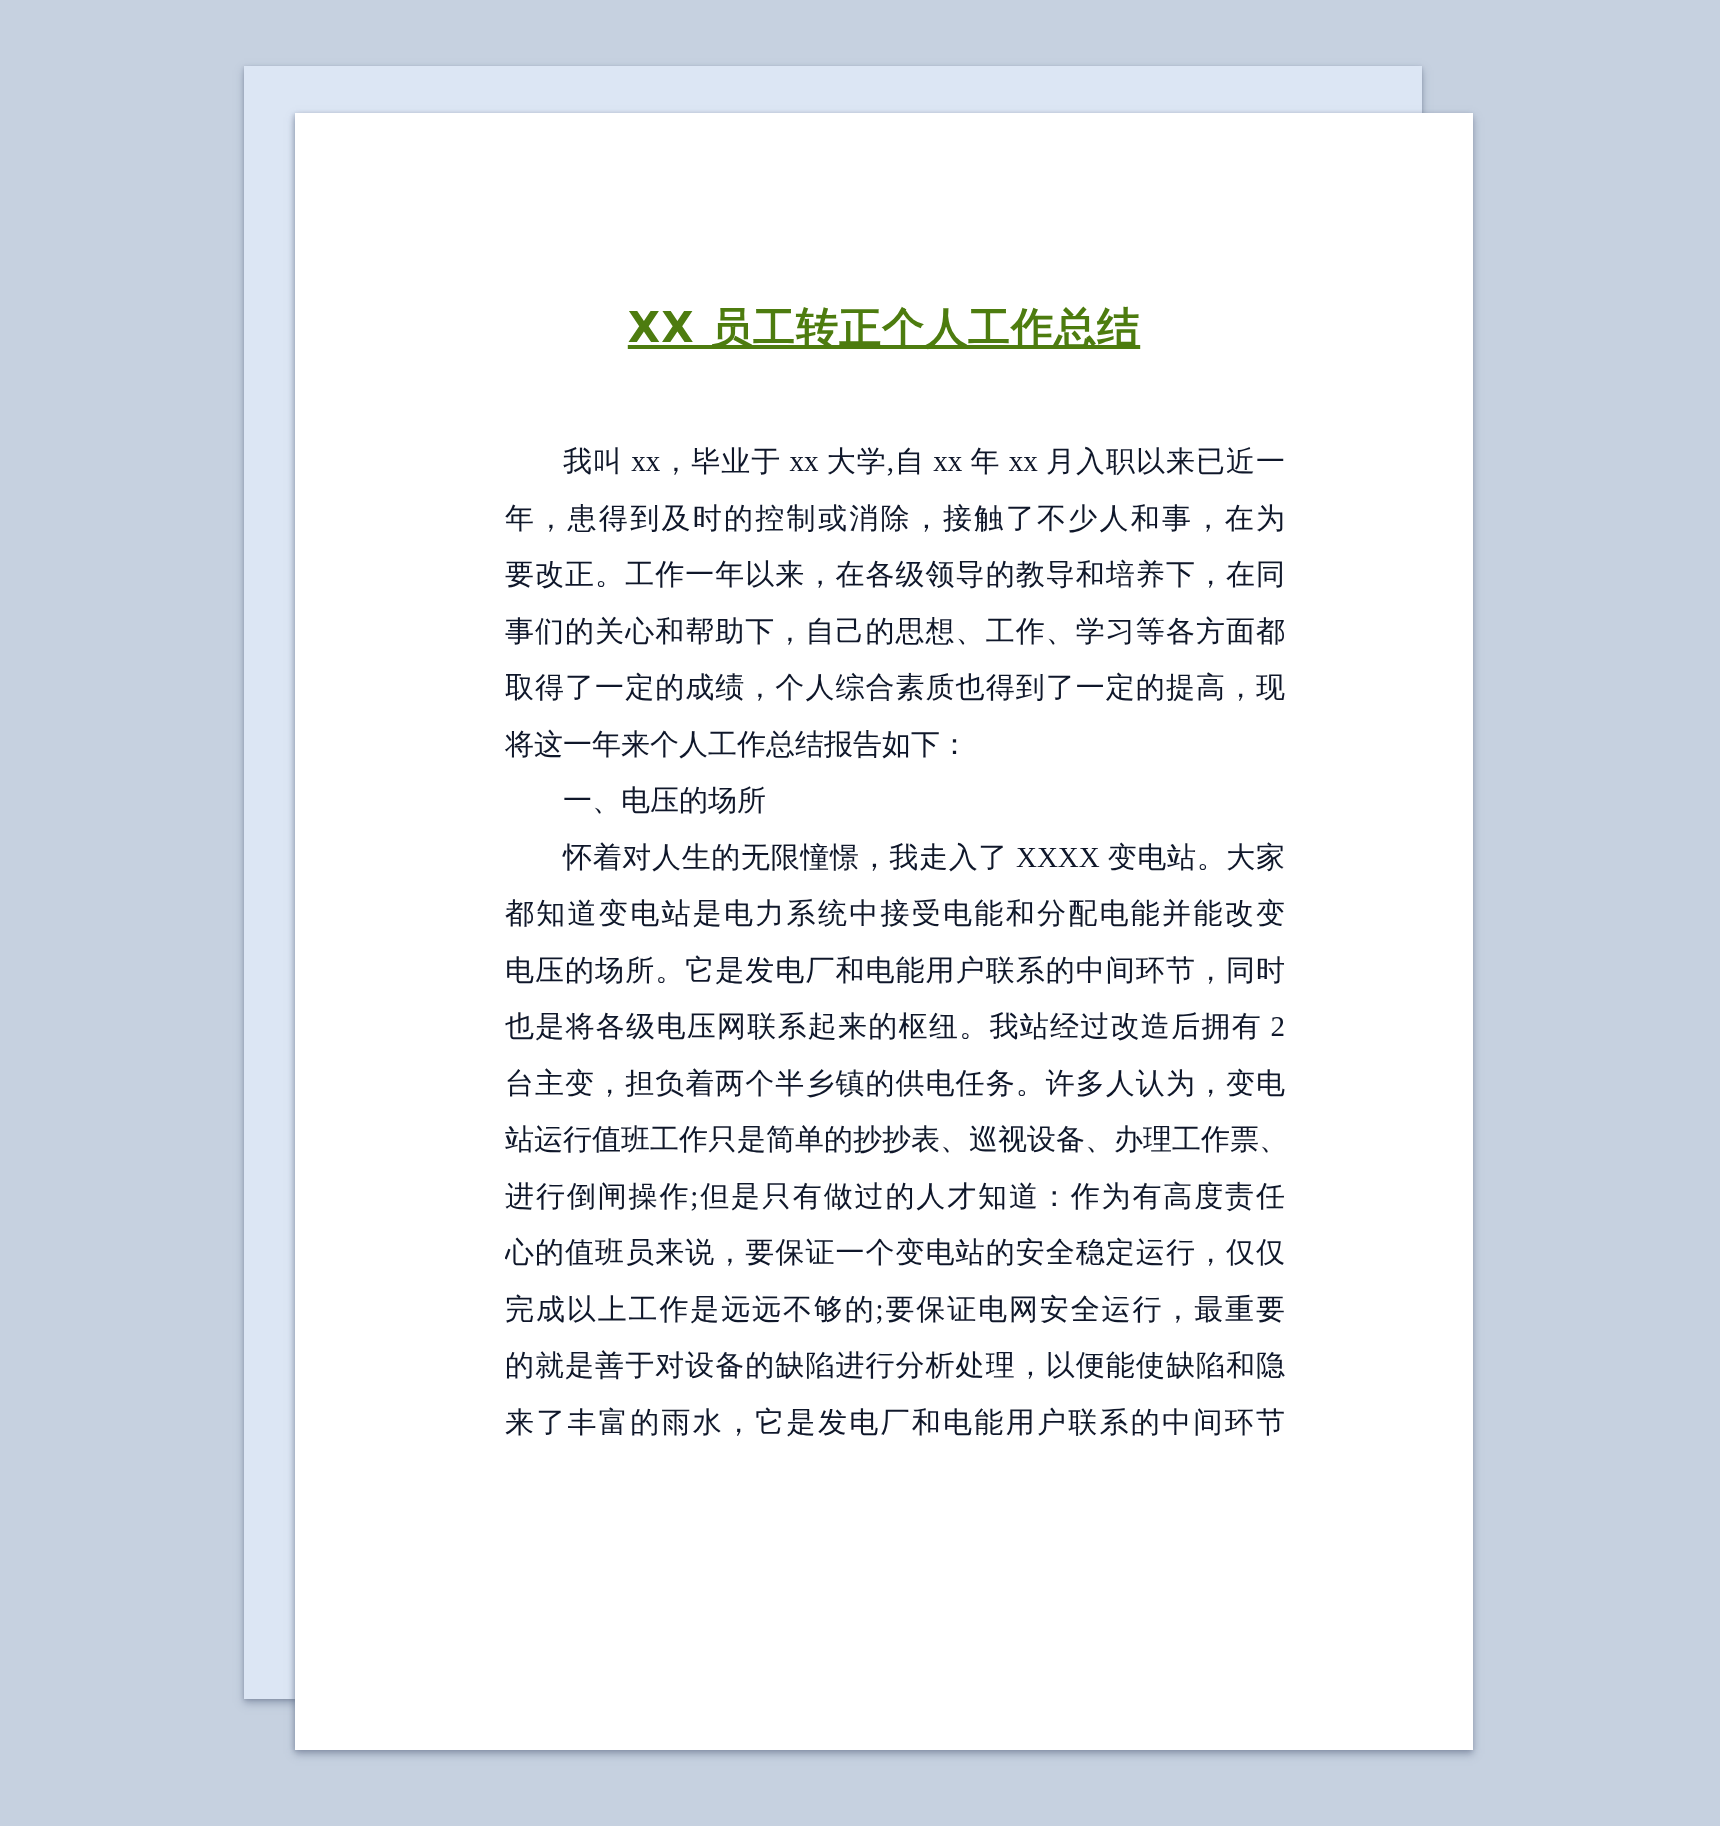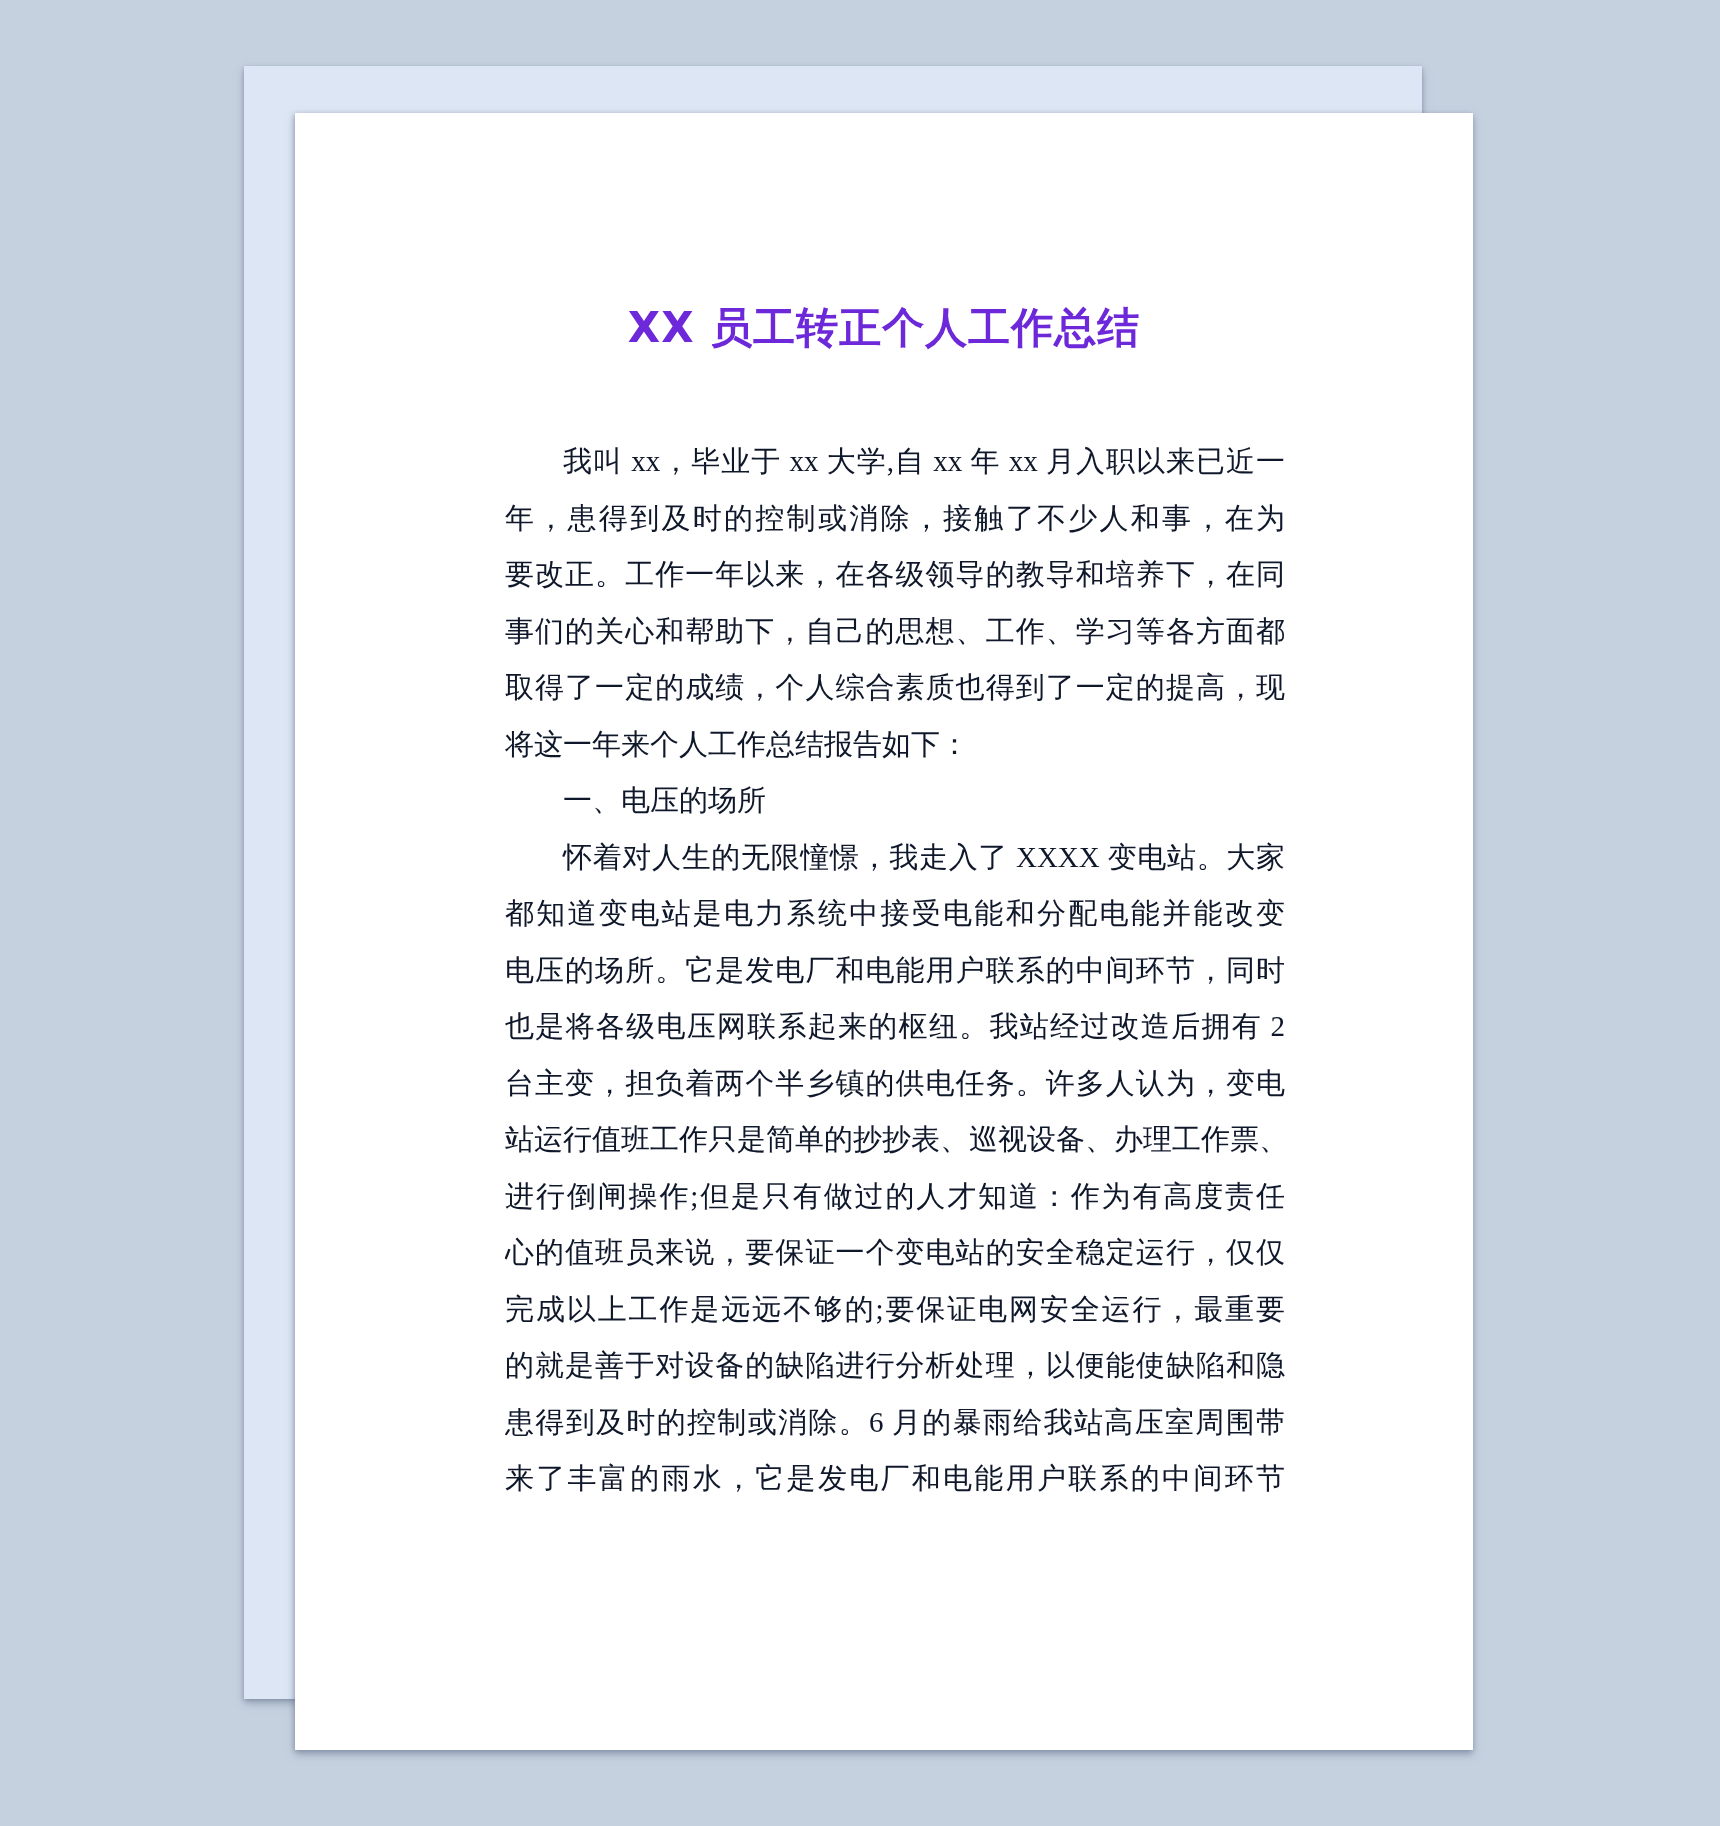--- a/index.html
+++ b/index.html
@@ -38,22 +38,23 @@
     box-sizing: border-box;
   }
   .doc-title {
     margin: 190px 0 0 0;
     padding: 0;
     text-align: center;
     font-family: "DejaVu Sans", "Liberation Sans", sans-serif;
     font-weight: 700;
     font-size: 42px;
     line-height: 50px;
-    color: #6d28d9;
+    color: #4d7c0f;
     letter-spacing: 1px;
+    text-decoration: underline;
   }
   .doc-body {
     margin-top: 80px;
     margin-left: 210px;
     width: 780px;
     color: #0f172a;
     font-size: 29px;
   }
   .para {
     margin: 0;
@@ -98,18 +99,17 @@
           <div class="line indent">怀着对人生的无限憧憬，我走入了 XXXX 变电站。大家</div>
           <div class="line">都知道变电站是电力系统中接受电能和分配电能并能改变</div>
           <div class="line">电压的场所。它是发电厂和电能用户联系的中间环节，同时</div>
           <div class="line">也是将各级电压网联系起来的枢纽。我站经过改造后拥有 2</div>
           <div class="line">台主变，担负着两个半乡镇的供电任务。许多人认为，变电</div>
           <div class="line">站运行值班工作只是简单的抄抄表、巡视设备、办理工作票、</div>
           <div class="line">进行倒闸操作;但是只有做过的人才知道：作为有高度责任</div>
           <div class="line">心的值班员来说，要保证一个变电站的安全稳定运行，仅仅</div>
           <div class="line">完成以上工作是远远不够的;要保证电网安全运行，最重要</div>
           <div class="line">的就是善于对设备的缺陷进行分析处理，以便能使缺陷和隐</div>
-          <div class="line">患得到及时的控制或消除。6 月的暴雨给我站高压室周围带</div>
           <div class="line">来了丰富的雨水，它是发电厂和电能用户联系的中间环节</div>
         </div>
       </div>
   </div>
 </div>
 
 </body></html>

